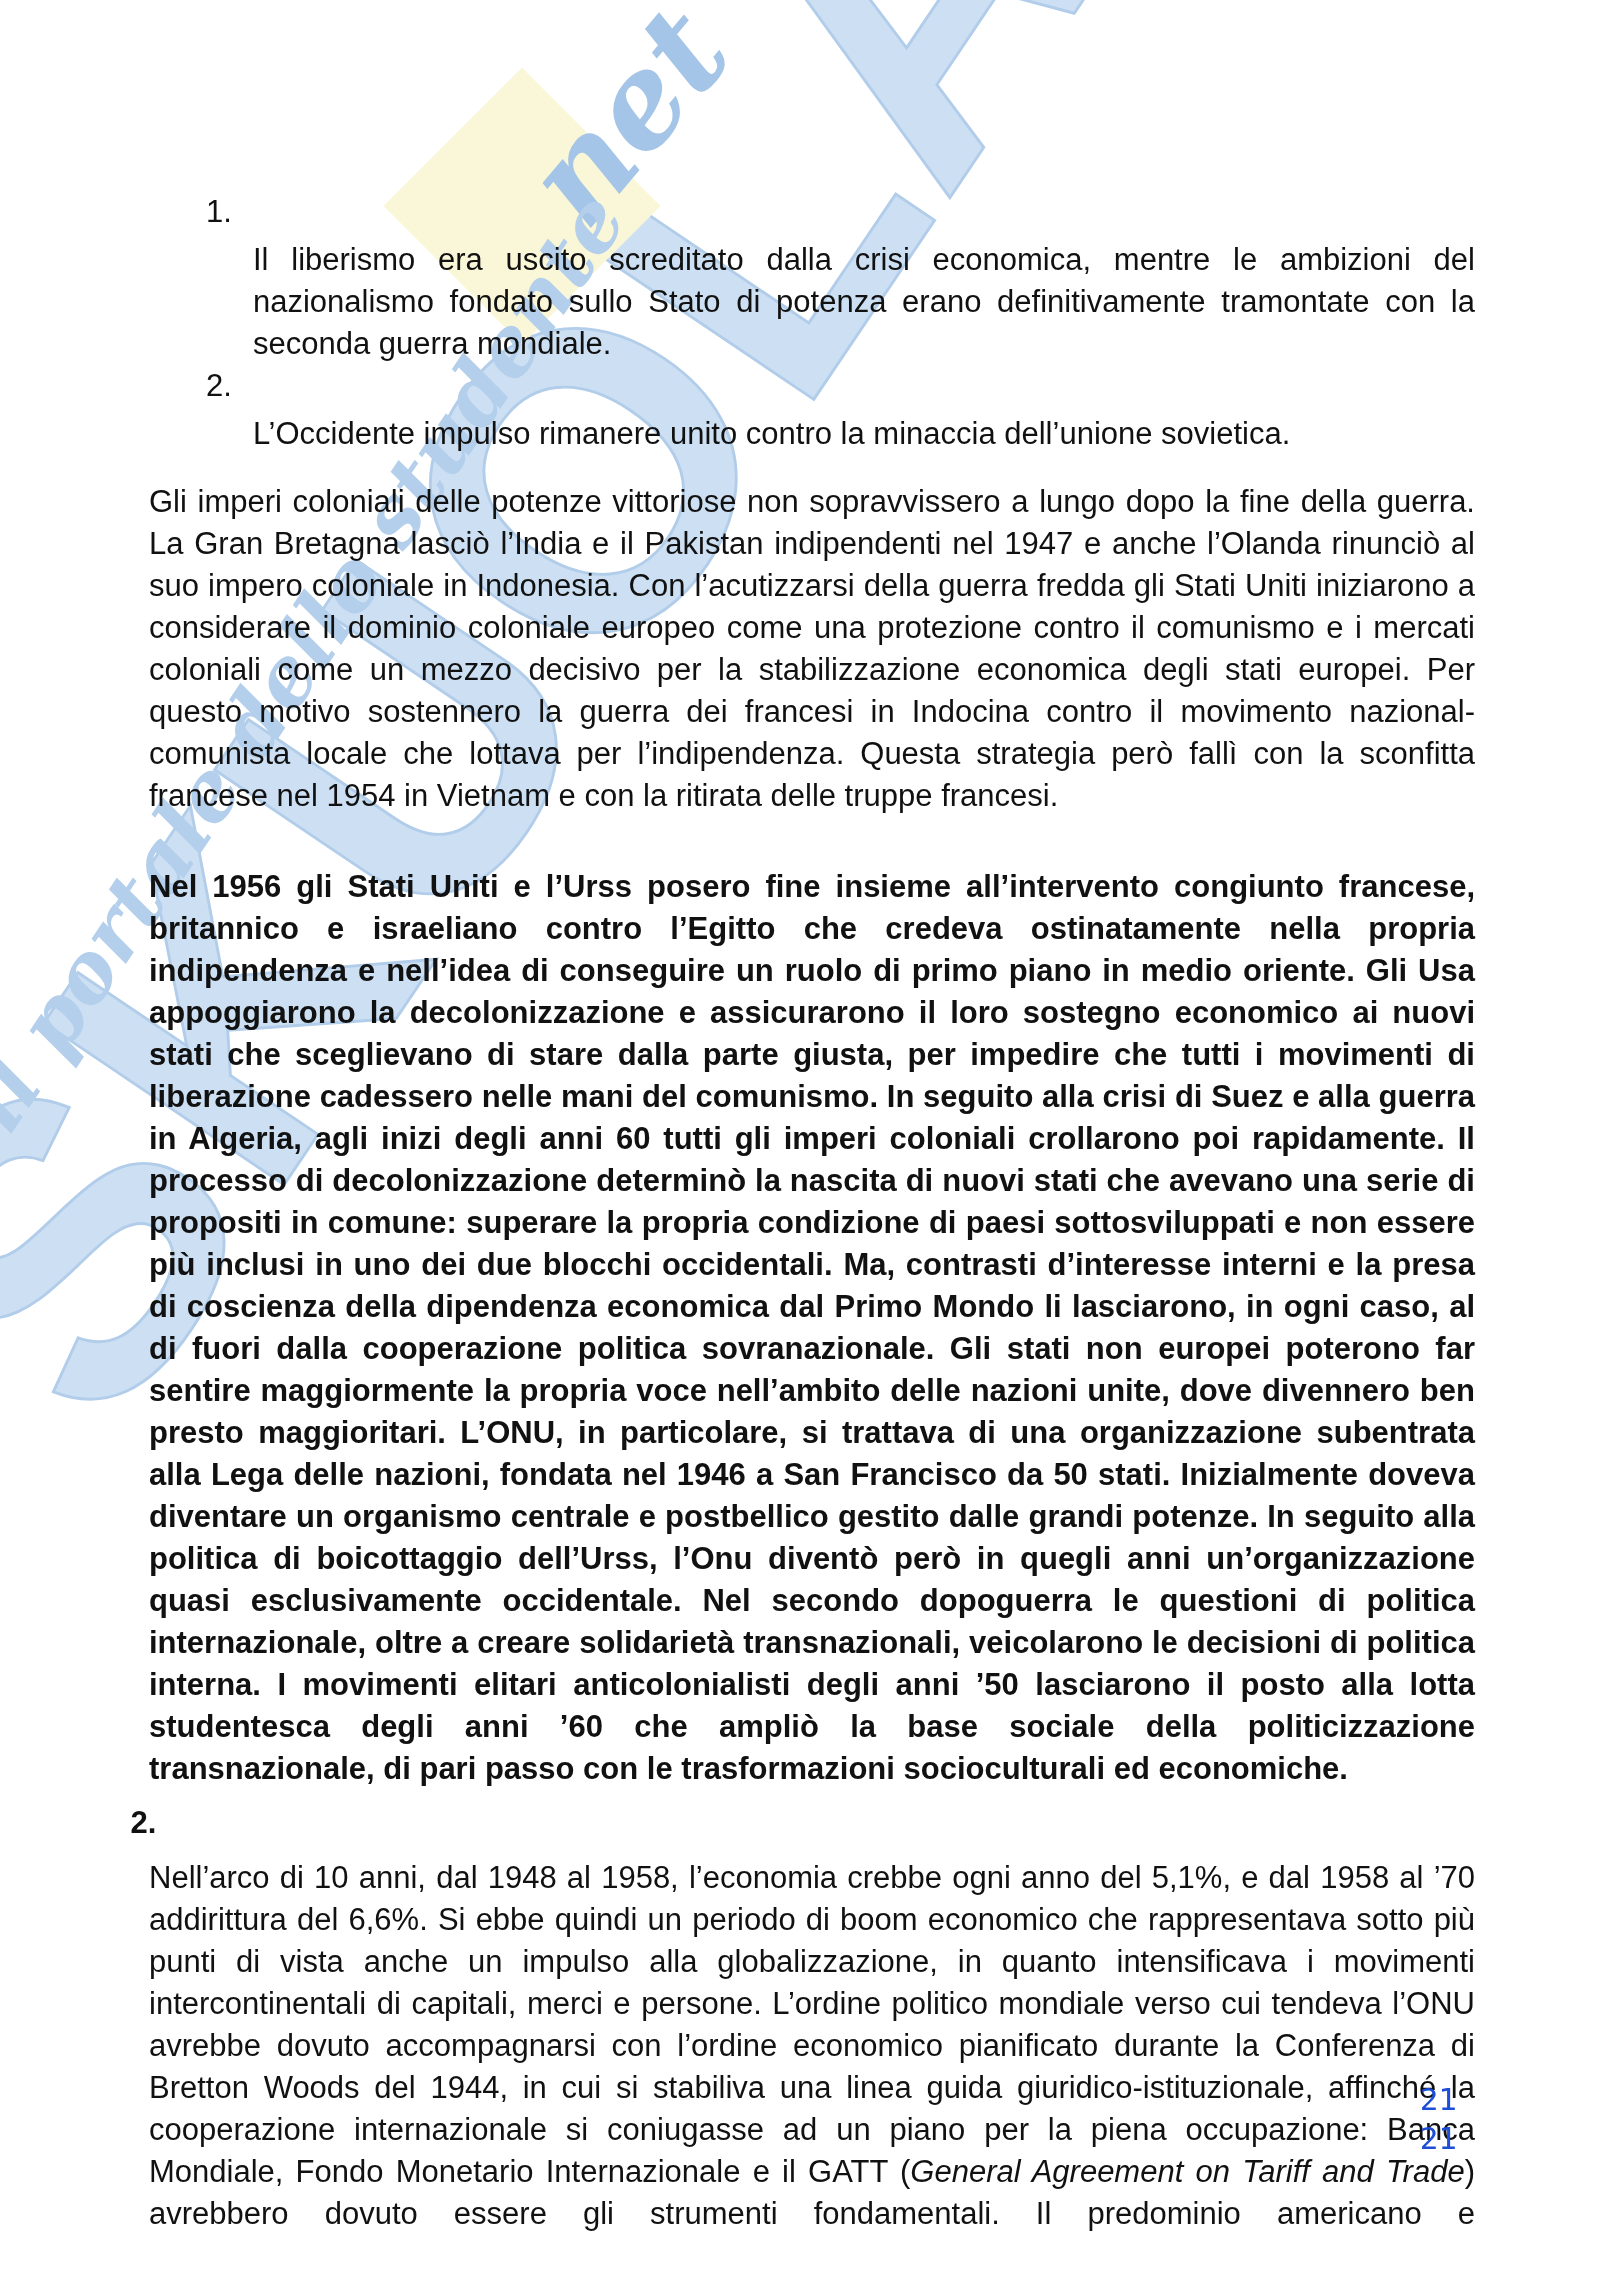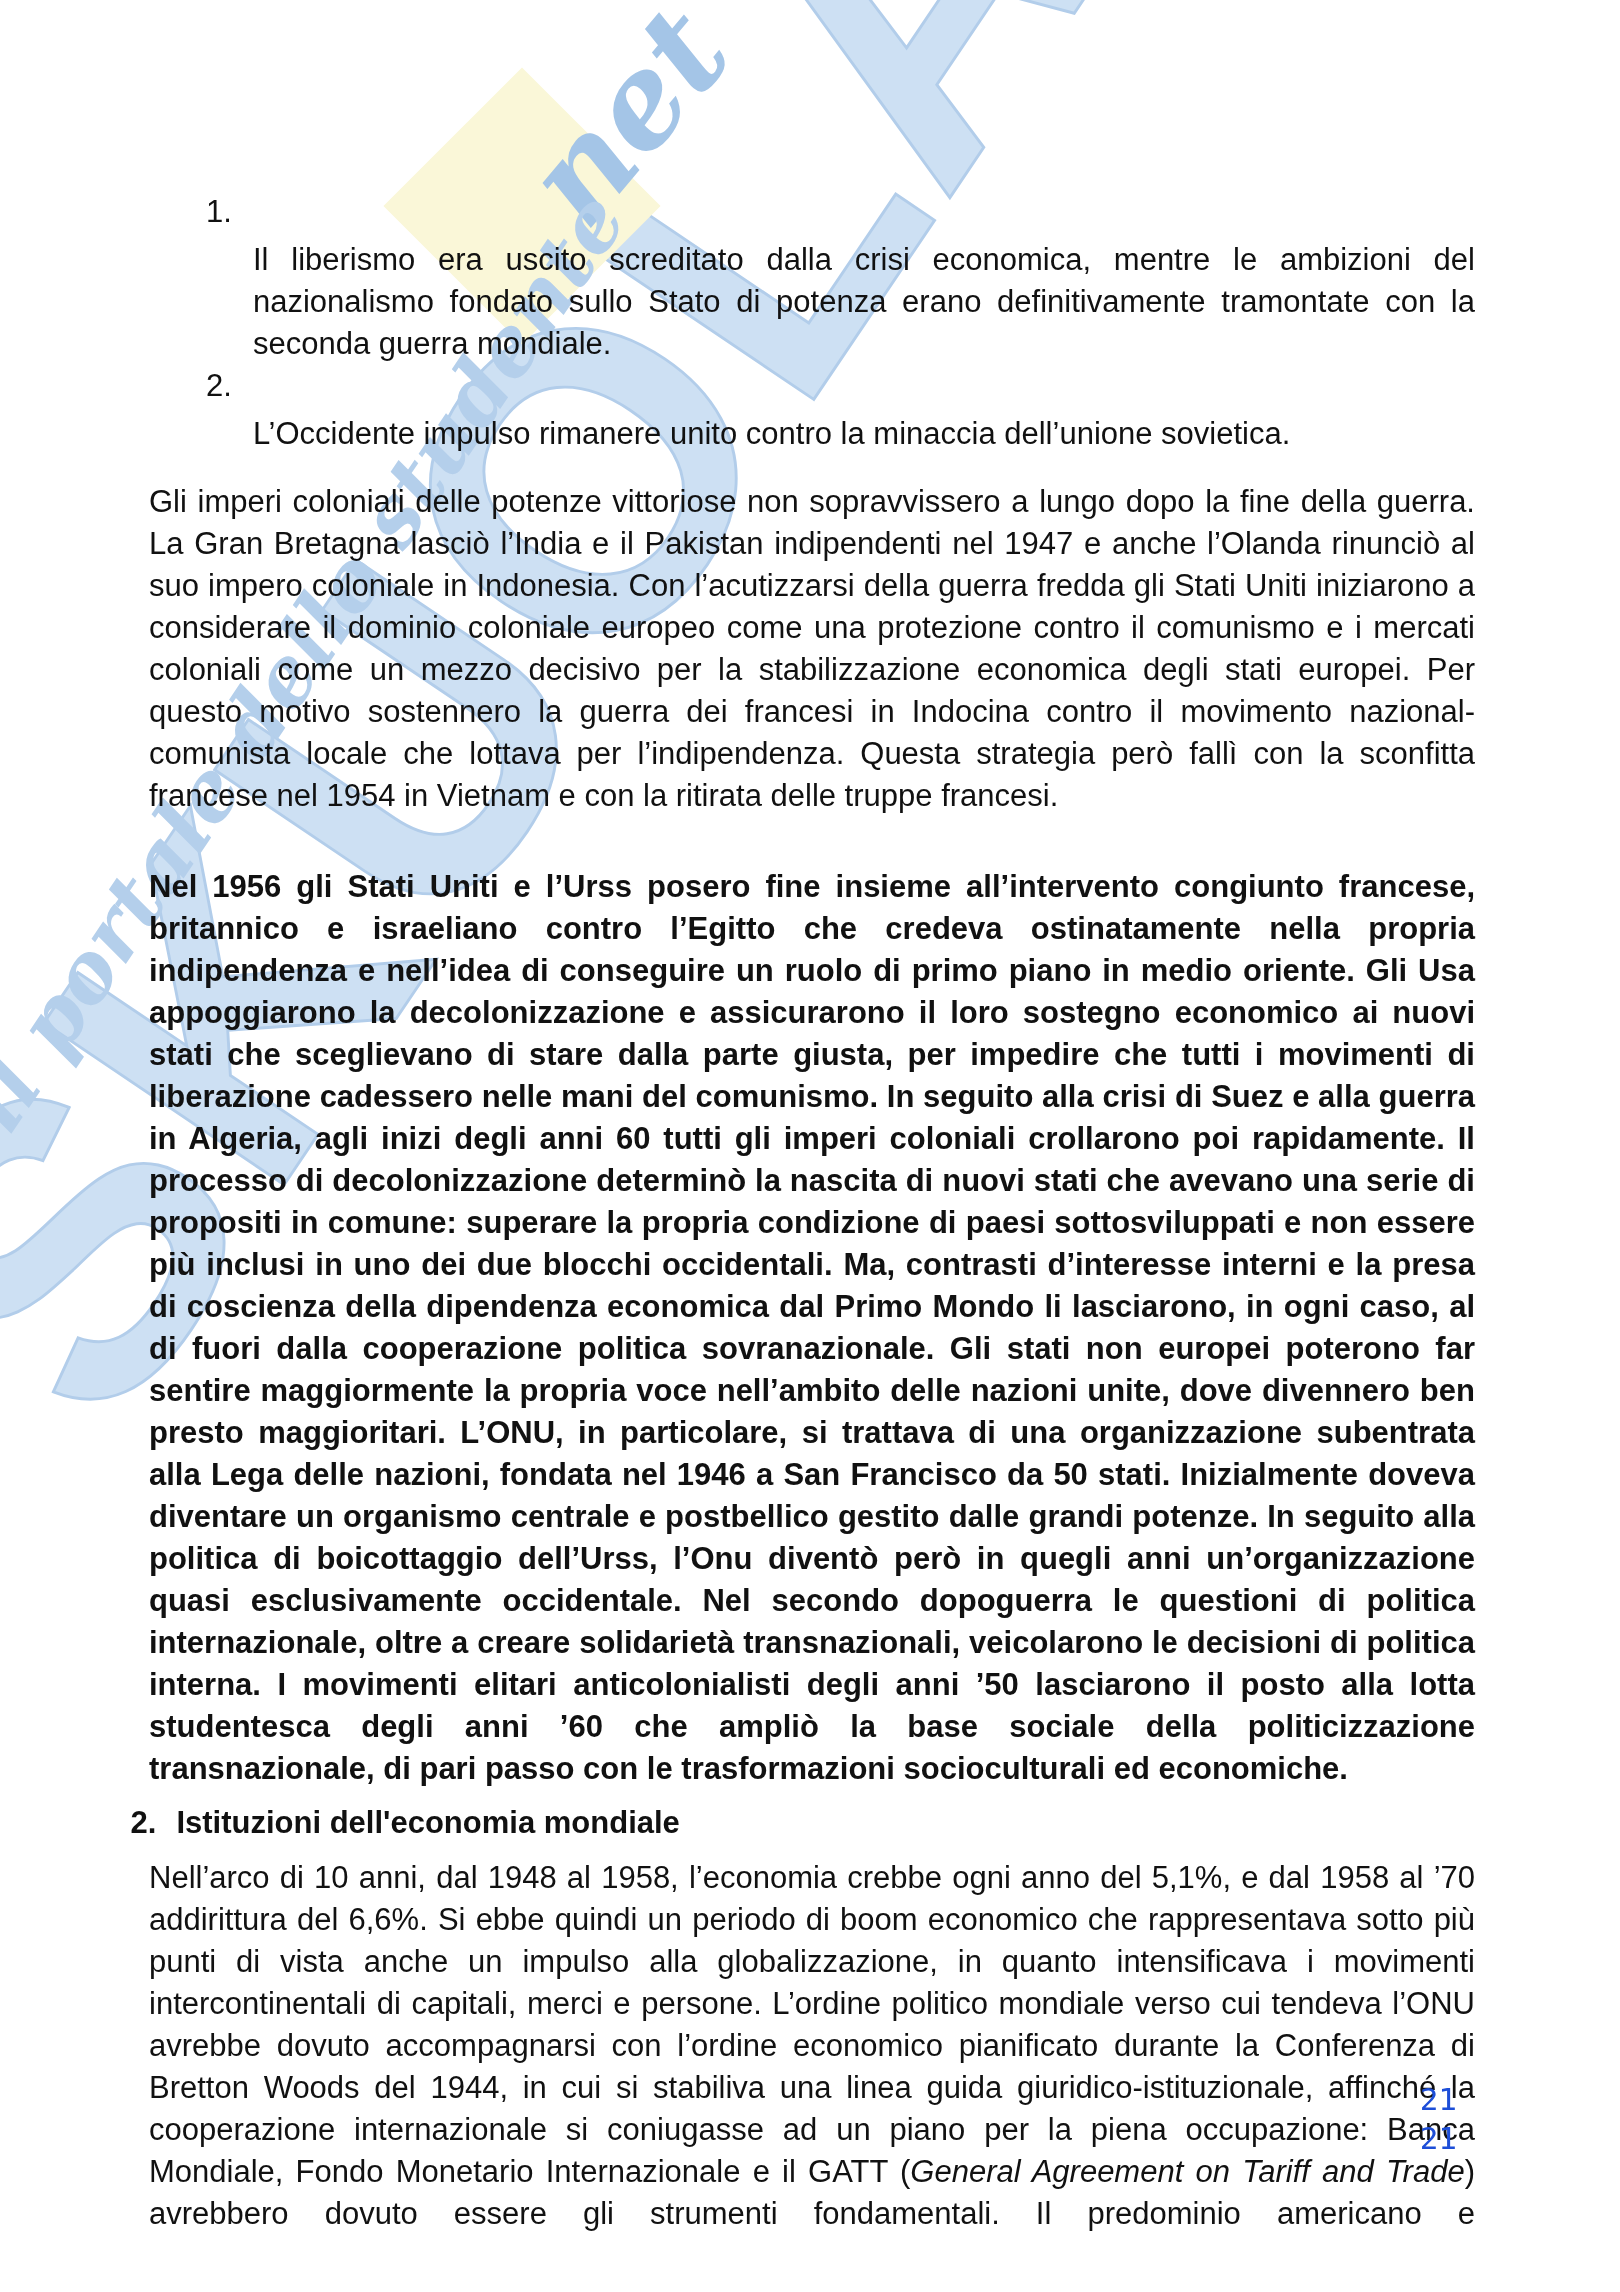--- a/index.html
+++ b/index.html
@@ -129,21 +129,20 @@
         <div class="numtext">L’Occidente impulso rimanere unito contro la minaccia dell’unione sovietica.</div>
       </li>
     </ol>
 
     <p class="para p1">Gli imperi coloniali delle potenze vittoriose non sopravvissero a lungo dopo la fine della guerra. La Gran Bretagna lasciò l’India e il Pakistan indipendenti nel 1947 e anche l’Olanda rinunciò al suo impero coloniale in Indonesia. Con l’acutizzarsi della guerra fredda gli Stati Uniti iniziarono a considerare il dominio coloniale europeo come una protezione contro il comunismo e i mercati coloniali come un mezzo decisivo per la stabilizzazione economica degli stati europei. Per questo motivo sostennero la guerra dei francesi in Indocina contro il movimento nazional-comunista locale che lottava per l’indipendenza. Questa strategia però fallì con la sconfitta francese nel 1954 in Vietnam e con la ritirata delle truppe francesi.</p>
 
     <p class="para p2">Nel 1956 gli Stati Uniti e l’Urss posero fine insieme all’intervento congiunto francese, britannico e israeliano contro l’Egitto che credeva ostinatamente nella propria indipendenza e nell’idea di conseguire un ruolo di primo piano in medio oriente. Gli Usa appoggiarono la decolonizzazione e assicurarono il loro sostegno economico ai nuovi stati che sceglievano di stare dalla parte giusta, per impedire che tutti i movimenti di liberazione cadessero nelle mani del comunismo. In seguito alla crisi di Suez e alla guerra in Algeria, agli inizi degli anni 60 tutti gli imperi coloniali crollarono poi rapidamente. Il processo di decolonizzazione determinò la nascita di nuovi stati che avevano una serie di propositi in comune: superare la propria condizione di paesi sottosviluppati e non essere più inclusi in uno dei due blocchi occidentali. Ma, contrasti d’interesse interni e la presa di coscienza della dipendenza economica dal Primo Mondo li lasciarono, in ogni caso, al di fuori dalla cooperazione politica sovranazionale. Gli stati non europei poterono far sentire maggiormente la propria voce nell’ambito delle nazioni unite, dove divennero ben presto maggioritari. L’ONU, in particolare, si trattava di una organizzazione subentrata alla Lega delle nazioni, fondata nel 1946 a San Francisco da 50 stati. Inizialmente doveva diventare un organismo centrale e postbellico gestito dalle grandi potenze. In seguito alla politica di boicottaggio dell’Urss, l’Onu diventò però in quegli anni un’organizzazione quasi esclusivamente occidentale. Nel secondo dopoguerra le questioni di politica internazionale, oltre a creare solidarietà transnazionali, veicolarono le decisioni di politica interna. I movimenti elitari anticolonialisti degli anni ’50 lasciarono il posto alla lotta studentesca degli anni ’60 che ampliò la base sociale della politicizzazione transnazionale, di pari passo con le trasformazioni socioculturali ed economiche.</p>
 
     <h2 class="heading">
       <span class="hnum">2.</span>
-      <span>Istituzioni dell'economia mondiale</span>
     </h2>
 
     <p class="para p3"><span>Nell’arco di 10 anni, dal 1948 al 1958, l’economia crebbe ogni anno del 5,1%, e dal 1958 al ’70 addirittura del 6,6%. Si ebbe quindi un periodo di boom economico che rappresentava sotto più punti di vista anche un impulso alla globalizzazione, in quanto intensificava i movimenti intercontinentali di capitali, merci e persone. L’ordine politico mondiale verso cui tendeva l’ONU avrebbe dovuto accompagnarsi con l’ordine economico pianificato durante la Conferenza di Bretton Woods del 1944, in cui si stabiliva una linea guida giuridico-istituzionale, affinché la cooperazione internazionale si coniugasse ad un piano per la piena occupazione: Banca Mondiale, Fondo Monetario Internazionale e il GATT (</span><em>General Agreement on Tariff and Trade</em><span>) avrebbero dovuto essere gli strumenti fondamentali. Il predominio americano e</span></p>
 
   </div>
 
   <div class="pagenum pn1">21</div>
   <div class="pagenum pn2">21</div>
 
 </div>

